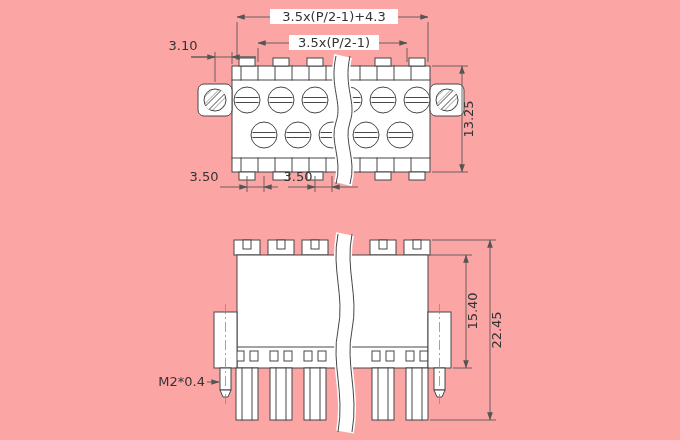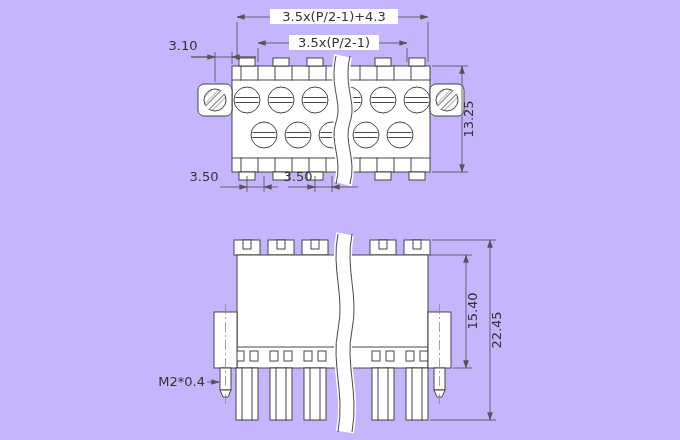--- a/index.html
+++ b/index.html
@@ -1,16 +1,16 @@
 <!DOCTYPE html>
 <html><head>
 <meta charset="utf-8">
 <style>
   html,body{margin:0;padding:0;background:#ffffff;}
-  .stage{width:680px;height:440px;background:#c4b5fd;position:relative;overflow:hidden;}
+  .stage{width:680px;height:440px;background:#fca5a5;position:relative;overflow:hidden;}
   svg{display:block;}
   .geo{stroke:#474747;stroke-width:1;fill:none;stroke-linecap:square;}
   .geof{stroke:#474747;stroke-width:1;fill:#ffffff;}
   .dim{stroke:#5a5a5a;stroke-width:0.9;fill:none;}
   .dimt{font-family:"DejaVu Sans",sans-serif;font-size:13px;fill:#333333;}
   .cl{stroke:#8a8a8a;stroke-width:0.8;stroke-dasharray:10 3 2 3;fill:none;}
   .brk{stroke:#474747;stroke-width:1;fill:none;}
   .wht{stroke:#ffffff;stroke-width:18;fill:none;}
 </style>
 </head>

